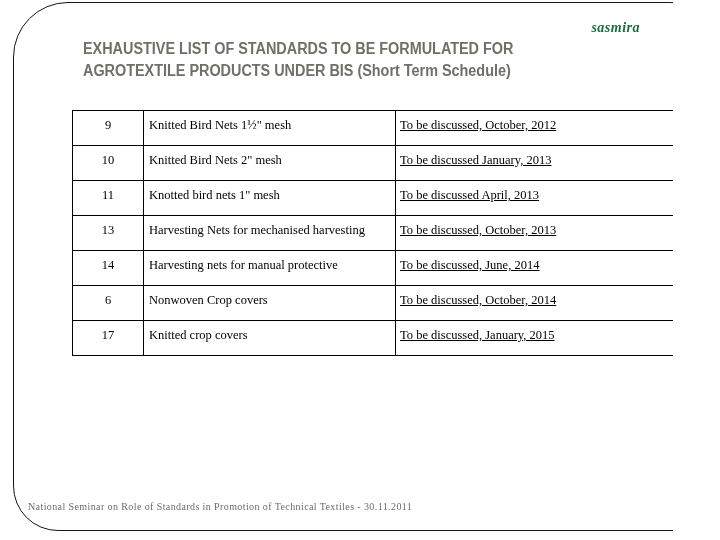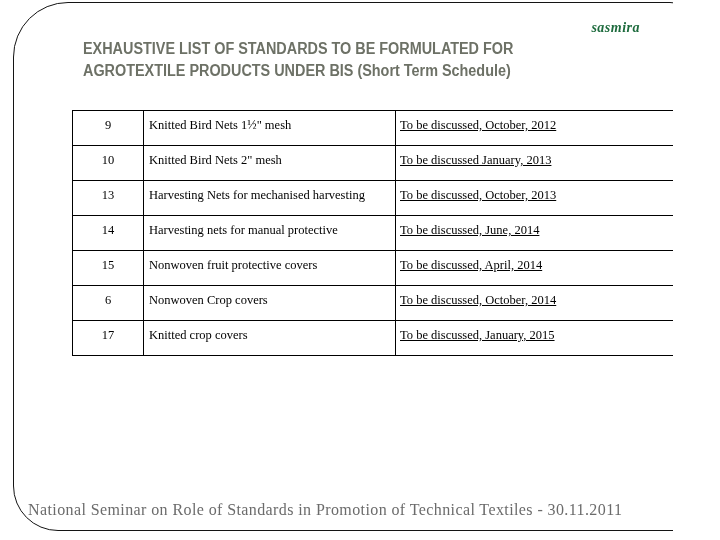--- a/index.html
+++ b/index.html
@@ -74,21 +74,21 @@
     white-space: nowrap;
   }
   table.standards td.num { text-align: center; }
   table.standards td.product { padding-left: 5px; }
   table.standards td.status { padding-left: 4px; text-decoration: underline; }
   .footer {
     position: absolute;
     left: 28px;
     top: 501px;
     font-family: "Liberation Serif", serif;
-    font-size: 16px;
+    font-size: 10px;
     letter-spacing: 0.4px;
     color: var(--footer-gray);
   }
 </style>
 </head>
 <body>
 
 <div class="slide">
   <div class="frame"></div>
 
@@ -108,33 +108,33 @@
           <td class="num">9</td>
           <td class="product">Knitted Bird Nets 1½" mesh</td>
           <td class="status">To be discussed, October, 2012</td>
         </tr>
         <tr>
           <td class="num">10</td>
           <td class="product">Knitted Bird Nets 2" mesh</td>
           <td class="status">To be discussed January, 2013</td>
         </tr>
         <tr>
+          <td class="num">11</td>
+          <td class="product">Knotted bird nets 1" mesh</td>
+          <td class="status">To be discussed April, 2013</td>
+        </tr>
+        <tr>
           <td class="num">13</td>
           <td class="product">Harvesting Nets for mechanised harvesting</td>
           <td class="status">To be discussed, October, 2013</td>
         </tr>
         <tr>
           <td class="num">14</td>
           <td class="product">Harvesting nets for manual protective</td>
           <td class="status">To be discussed, June, 2014</td>
-        </tr>
-        <tr>
-          <td class="num">15</td>
-          <td class="product">Nonwoven fruit protective covers</td>
-          <td class="status">To be discussed, April, 2014</td>
         </tr>
         <tr>
           <td class="num">6</td>
           <td class="product">Nonwoven Crop covers</td>
           <td class="status">To be discussed, October, 2014</td>
         </tr>
         <tr>
           <td class="num">17</td>
           <td class="product">Knitted crop covers</td>
           <td class="status">To be discussed, January, 2015</td>

